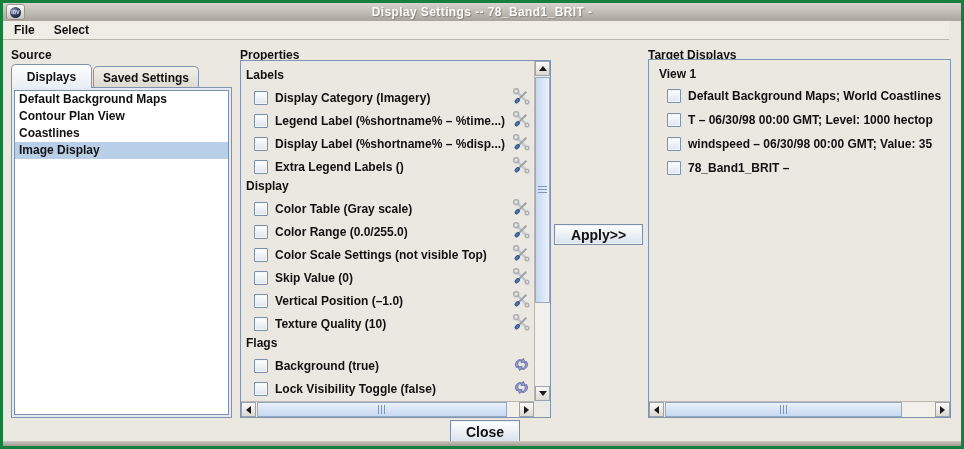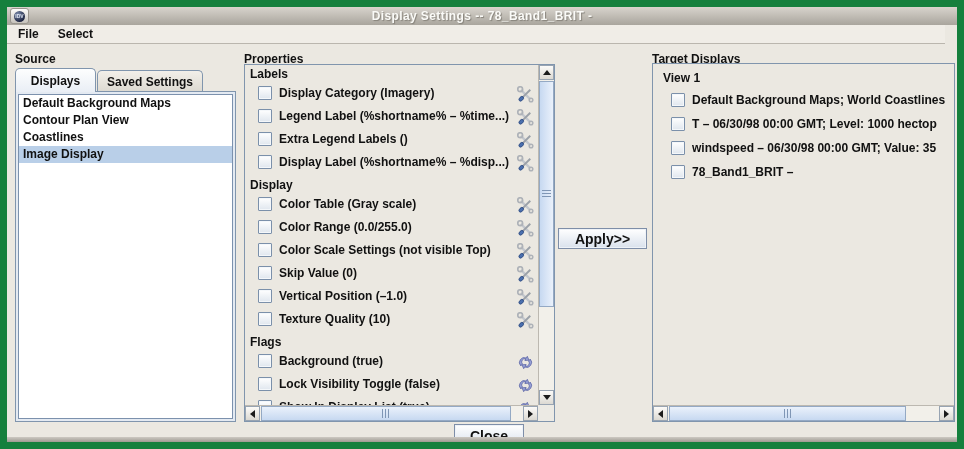--- a/index.html
+++ b/index.html
@@ -1,18 +1,18 @@
 <!DOCTYPE html>
 <html><head>
 <meta charset="utf-8">
 <style>
   html,body{margin:0;padding:0;background:#d6d2ca;}
   .window{position:relative;width:964px;height:449px;background:#ebe8e1;
     font-family:"Liberation Sans",sans-serif;font-size:12px;font-weight:bold;color:#111;
-    border:7px solid #15803d;box-sizing:border-box;overflow:hidden;}
+    border:3px solid #15803d;box-sizing:border-box;overflow:hidden;}
   
   .titlebar{position:absolute;left:0;top:0;right:0;height:18px;
     background:linear-gradient(#d8d4cd,#a9a59d);display:flex;align-items:center;}
   .title-text{position:absolute;left:0;right:0;text-align:center;color:#fafaf7;
     text-shadow:1px 1px 1px #86827a;font-size:12px;letter-spacing:.4px;}
   .idv-btn{position:relative;z-index:2;width:17px;height:14px;margin-left:3px;border:1px solid #99958d;
     border-radius:3px;background:linear-gradient(#fdfdfc,#c6c2bb);display:flex;align-items:center;justify-content:center;}
   .idv-globe{width:11px;height:11px;border-radius:50%;
     background:radial-gradient(circle at 35% 30%,#7a8aac,#1c2440 72%);
     color:#dfe6f2;font-size:5px;line-height:11px;text-align:center;font-weight:bold;}
@@ -34,21 +34,21 @@
     background:linear-gradient(#f2efe9,#dcd9d1);}
   .tabpane{position:absolute;left:8px;top:84px;width:221px;height:331px;box-sizing:border-box;
     background:#e4eaf2;border:1px solid #8095ad;padding:2px;}
   .list{width:100%;height:100%;background:#fff;border:1px solid #7c91ad;box-sizing:border-box;overflow:hidden;}
   .list-item{height:17px;line-height:17px;padding-left:4px;white-space:nowrap;cursor:default;}
   .list-item.selected{background:#b9cfe8;}
   
   #props-pane{position:absolute;left:237px;top:57px;width:311px;height:358px;box-sizing:border-box;
     border:1px solid #8095ad;background:#ebe8e1;}
   .props-content{position:absolute;left:0;top:0;width:293px;height:340px;overflow:hidden;padding-top:2px;box-sizing:border-box;}
-  .prow{display:flex;align-items:flex-start;}
+  .prow{display:flex;align-items:flex-end;}
   .prow.header{height:19px;padding-left:5px;}
   .prow.item{height:23px;padding-left:13px;}
   .cb{width:12px;height:12px;flex:0 0 auto;border:1px solid #7b90aa;border-radius:1px;
     background:linear-gradient(#ffffff,#dfe6ee);box-shadow:inset 0 0 0 1px #f4f7fa;cursor:default;}
   .prow.item .lbl{margin-left:7px;white-space:nowrap;}
   .spacer{flex:1;}
   .icon-btn{width:17px;height:17px;flex:0 0 auto;margin-right:4px;cursor:default;}
   
   .vscroll{position:absolute;right:0;top:0;width:16px;height:340px;background:#f2f0ea;
     border-left:1px solid #bcb8b0;box-sizing:border-box;}
@@ -165,29 +165,29 @@
       <div class="prow item">
         <span class="cb"></span>
         <span class="lbl">Legend Label (%shortname% – %time...)</span>
         <span class="spacer"></span>
         <svg class="icon-btn">
             <use href="#sym-tools"></use>
           </svg>
       </div>
       <div class="prow item">
         <span class="cb"></span>
+        <span class="lbl">Display Label (%shortname% – %disp...)</span>
+        <span class="spacer"></span>
+        <svg class="icon-btn">
+            <use href="#sym-tools"></use>
+          </svg>
+      </div>
+      <div class="prow item">
+        <span class="cb"></span>
         <span class="lbl">Extra Legend Labels ()</span>
-        <span class="spacer"></span>
-        <svg class="icon-btn">
-            <use href="#sym-tools"></use>
-          </svg>
-      </div>
-      <div class="prow item">
-        <span class="cb"></span>
-        <span class="lbl">Display Label (%shortname% – %disp...)</span>
         <span class="spacer"></span>
         <svg class="icon-btn">
             <use href="#sym-tools"></use>
           </svg>
       </div>
 
       <div class="prow header">
         <span>Display</span>
       </div>
       <div class="prow item">

